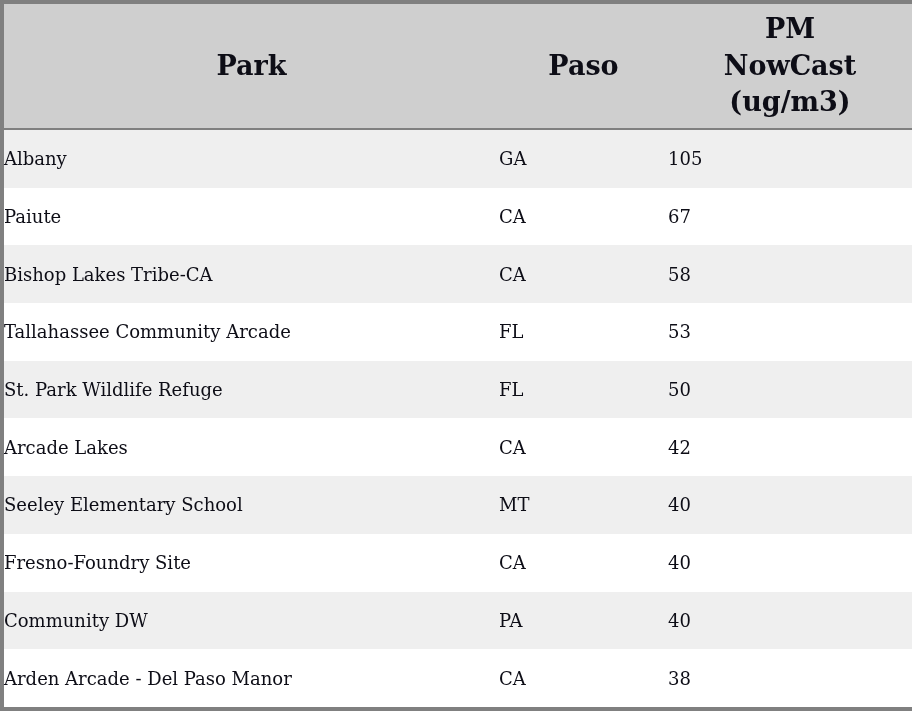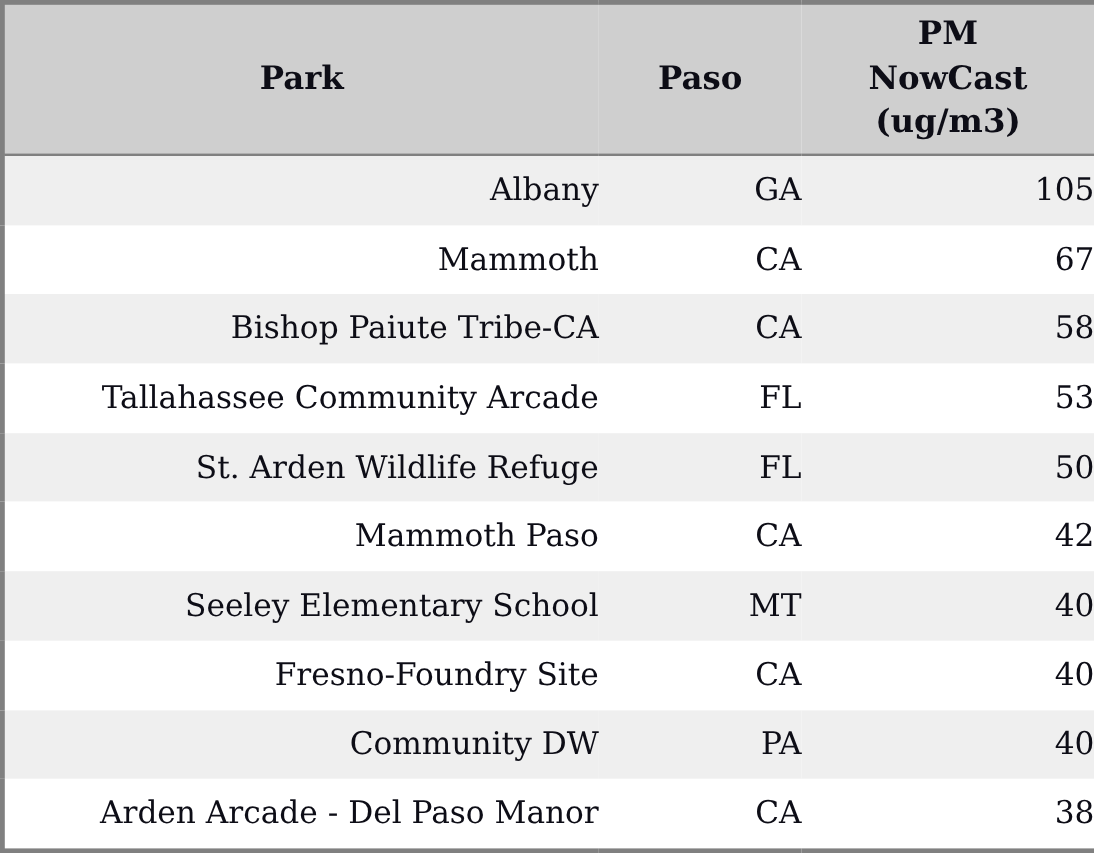--- a/index.html
+++ b/index.html
@@ -32,22 +32,22 @@
     font-size: 27px;
     text-align: center;
     vertical-align: middle;
     height: 124px;
     line-height: 1.35;
     white-space: pre-line;
     border-bottom: 2px solid #808080;
     padding: 0;
   }
   tbody td {
-    font-size: 26px;
-    text-align: right;
+    font-size: 18px;
+    text-align: left;
     vertical-align: middle;
     height: 57px;
     padding: 0;
   }
   tbody tr:nth-child(odd)  { background: #efefef; }
   tbody tr:nth-child(even) { background: #ffffff; }
 </style>
 </head>
 <body>
 
@@ -69,45 +69,45 @@
     </thead>
     <tbody id="table-body">
 
         <tr>
           <td>Albany</td>
           <td>GA</td>
           <td>105</td>
         </tr>
 
         <tr>
-          <td>Mammoth</td>
+          <td>Paiute</td>
           <td>CA</td>
           <td>67</td>
         </tr>
 
         <tr>
-          <td>Bishop Paiute Tribe-CA</td>
+          <td>Bishop Lakes Tribe-CA</td>
           <td>CA</td>
           <td>58</td>
         </tr>
 
         <tr>
           <td>Tallahassee Community Arcade</td>
           <td>FL</td>
           <td>53</td>
         </tr>
 
         <tr>
-          <td>St. Arden Wildlife Refuge</td>
+          <td>St. Park Wildlife Refuge</td>
           <td>FL</td>
           <td>50</td>
         </tr>
 
         <tr>
-          <td>Mammoth Paso</td>
+          <td>Arcade Lakes</td>
           <td>CA</td>
           <td>42</td>
         </tr>
 
         <tr>
           <td>Seeley Elementary School</td>
           <td>MT</td>
           <td>40</td>
         </tr>
 

